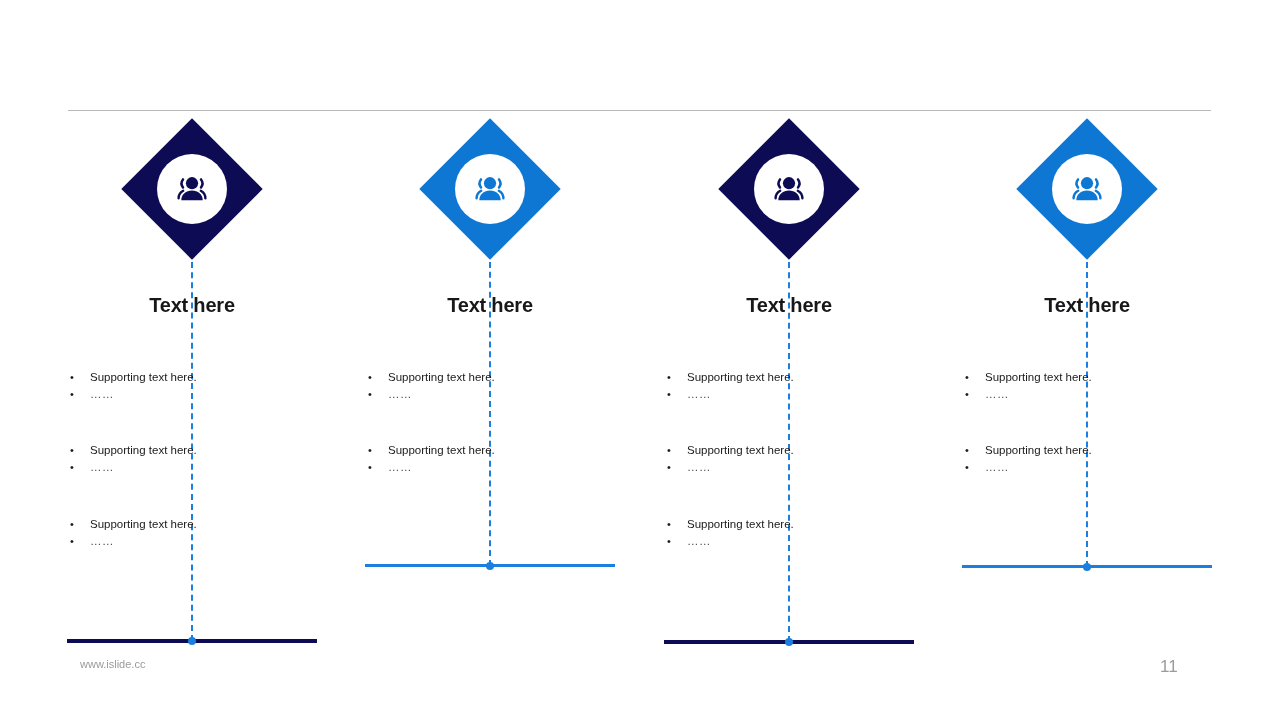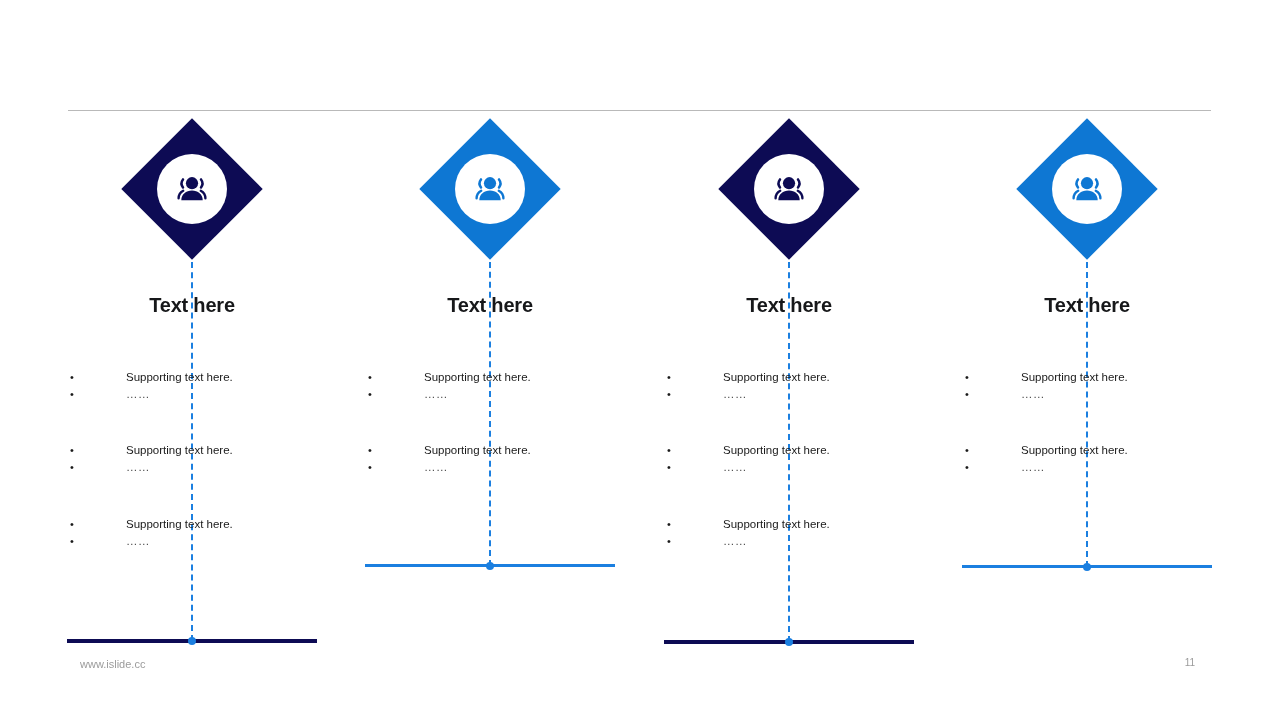--- a/index.html
+++ b/index.html
@@ -118,21 +118,21 @@
     color: #1a1a1a;
     white-space: nowrap;
   }
   .bullet-dot {
     width: 20px;
     flex: none;
     font-size: 11px;
     line-height: 17px;
     color: #1a1a1a;
   }
-  .bullet-text { flex: none; margin-left: 36px; }
+  .bullet-text { flex: none; }
   .bullet-text.muted { color: #4a4a4a; letter-spacing: 0.5px; }
 
   
   .endbar {
     position: absolute;
     left: 25px;
     width: 250px;
     z-index: 2;
   }
   .endbar .bar {
@@ -160,22 +160,22 @@
     top: 658px;
     font-size: 11px;
     color: #9b9b9b;
     text-align: center;
   }
   .footer-right {
     position: absolute;
     left: 1160px;
     top: 657px;
     width: 60px;
-    text-align: center;
-    font-size: 10px;
+    text-align: left;
+    font-size: 17px;
     color: #9b9b9b;
   }
 </style>
 </head>
 <body>
 
 <div id="slide">
 
   <div class="top-rule"></div>
 

